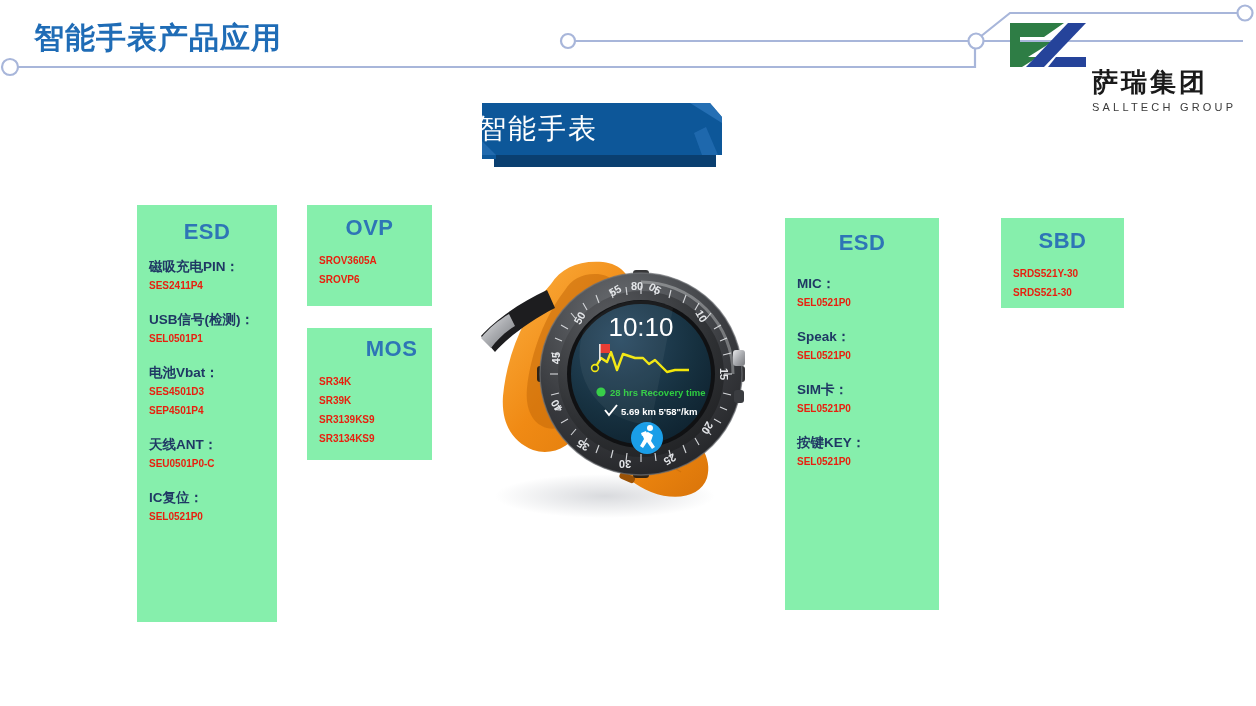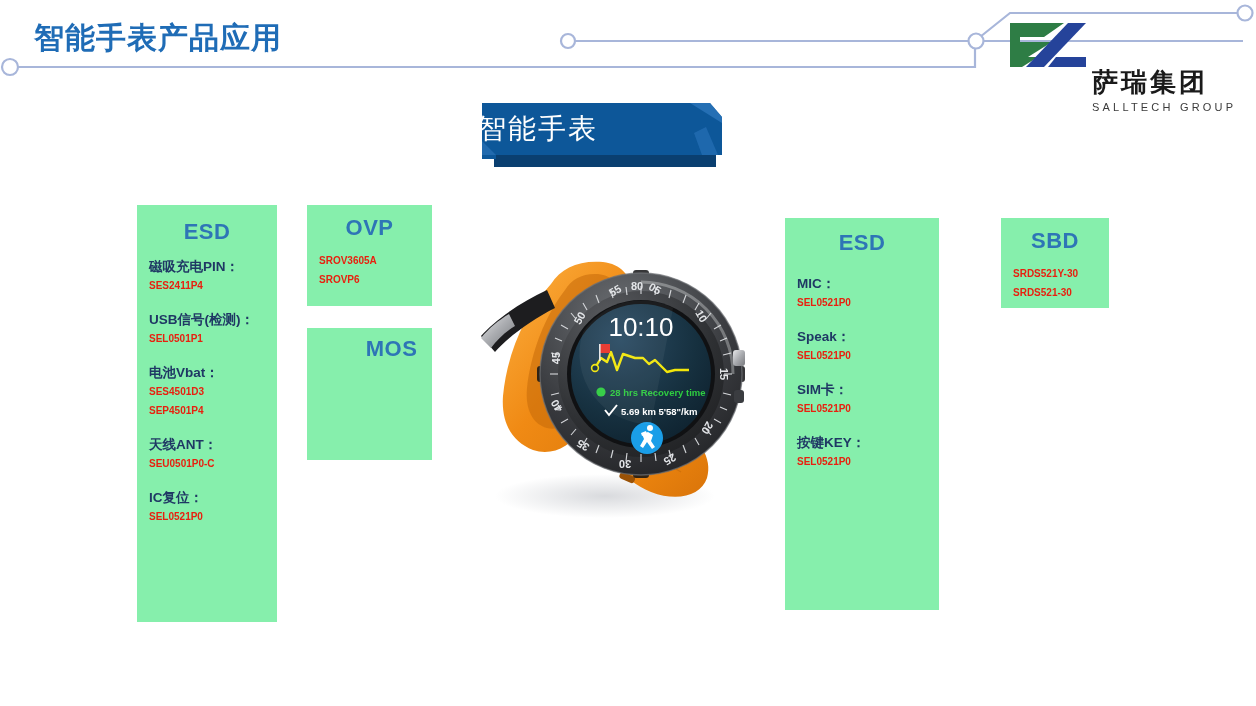--- a/index.html
+++ b/index.html
@@ -140,21 +140,21 @@
   #panel-ovp .panel-body  { margin-top: 10px; }
 
   #panel-mos { left: 307px; top: 328px; width: 125px; height: 132px; }
   #panel-mos .panel-title { margin-top: 8px; padding-left: 44px; }
   #panel-mos .panel-body  { margin-top: 10px; }
 
   #panel-esd-right { left: 785px; top: 218px; width: 154px; height: 392px; }
   #panel-esd-right .panel-title { margin-top: 12px; }
   #panel-esd-right .panel-body  { margin-top: 18px; }
 
-  #panel-sbd { left: 1001px; top: 218px; width: 108px; height: 90px; }
+  #panel-sbd { left: 1001px; top: 218px; width: 123px; height: 90px; }
   #panel-sbd .panel-title { margin-top: 10px; }
   #panel-sbd .panel-body  { margin-top: 10px; }
 
   
   #watch {
     position: absolute;
     left: 455px;
     top: 228px;
     width: 290px;
     height: 300px;
@@ -245,20 +245,28 @@
   <div class="panel-body">
     <div class="group">
       <div class="grp-part">SROV3605A</div>
       <div class="grp-part">SROVP6</div>
     </div>
   </div>
 </div>
 
 <div class="panel" id="panel-mos">
   <div class="panel-title">MOS</div>
+  <div class="panel-body">
+    <div class="group">
+      <div class="grp-part">SR34K</div>
+      <div class="grp-part">SR39K</div>
+      <div class="grp-part">SR3139KS9</div>
+      <div class="grp-part">SR3134KS9</div>
+    </div>
+  </div>
 </div>
 
 <div class="panel" id="panel-esd-right">
   <div class="panel-title">ESD</div>
   <div class="panel-body">
     <div class="group">
       <div class="grp-label">MIC：</div>
       <div class="grp-part">SEL0521P0</div>
     </div>
     <div class="group">

